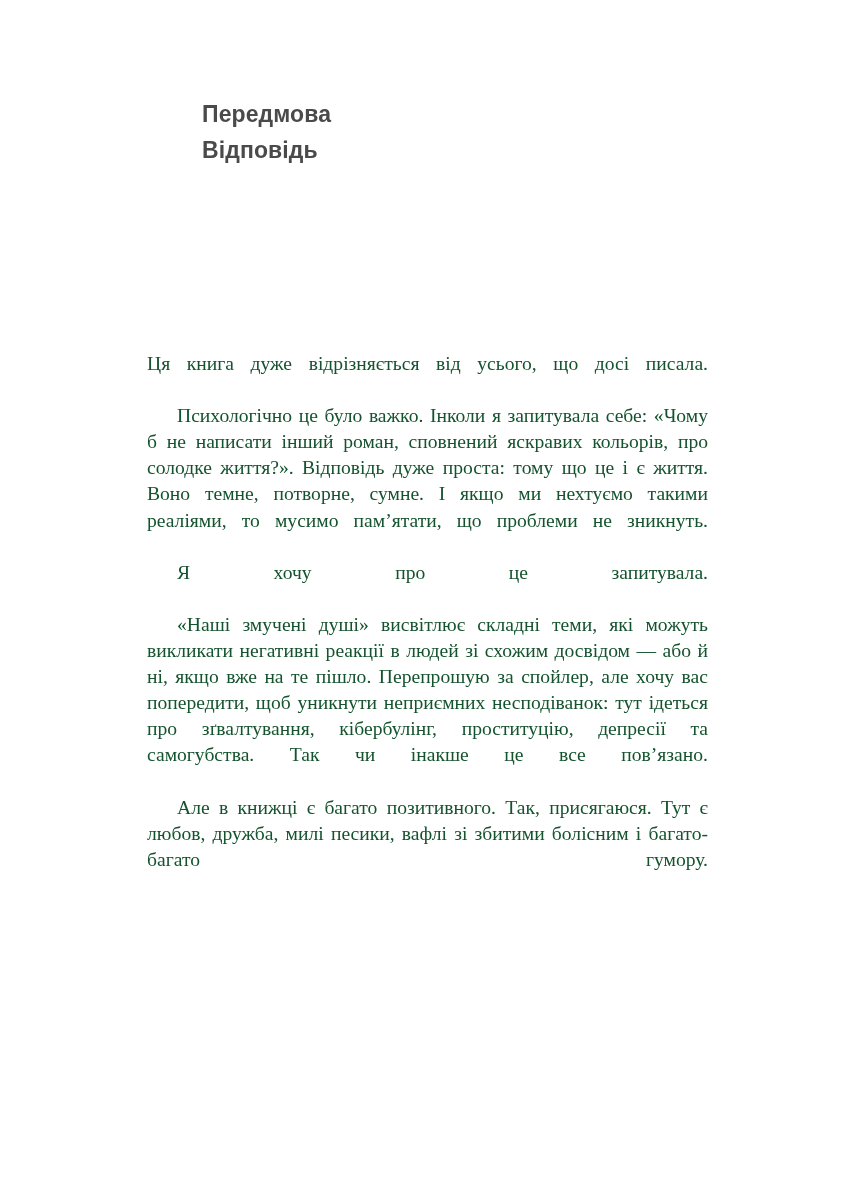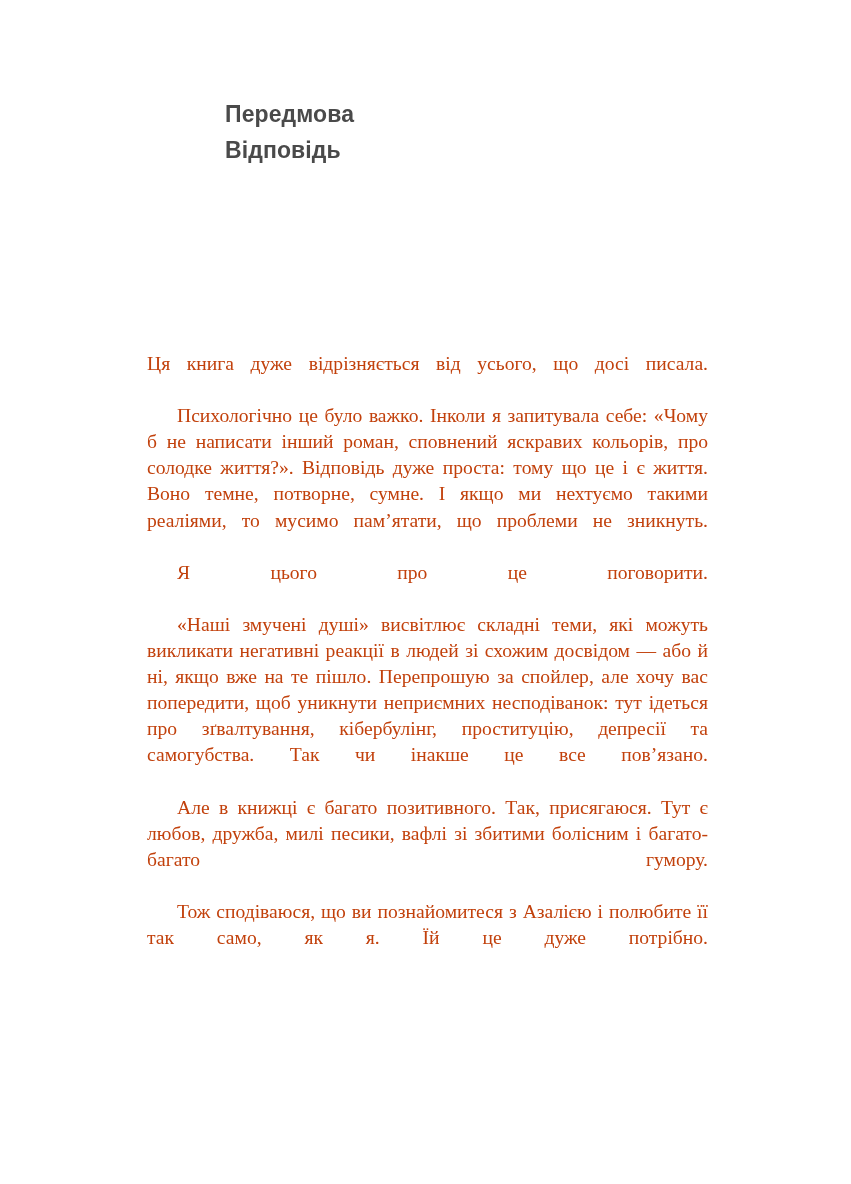--- a/index.html
+++ b/index.html
@@ -11,21 +11,21 @@
   .page {
     position: relative;
     width: 851px;
     height: 1184px;
     background: #ffffff;
     overflow: hidden;
     box-sizing: border-box;
   }
   .chapter-heading {
     position: absolute;
-    left: 225px;
+    left: 202px;
     top: 96px;
     width: 420px;
     font-family: "Liberation Sans", sans-serif;
     font-weight: bold;
     font-size: 23px;
     line-height: 36px;
     letter-spacing: 0.1px;
     color: #4a4a4a;
     margin: 0;
   }
@@ -34,21 +34,21 @@
     white-space: nowrap;
   }
   .body-block {
     position: absolute;
     left: 147px;
     top: 351px;
     width: 561px;
     font-family: "Liberation Serif", "DejaVu Serif", serif;
     font-size: 19.6px;
     line-height: 26.1px;
-    color: #c2410c;
+    color: #14532d;
     text-align: justify;
     text-justify: inter-word;
     -webkit-hyphens: none;
     hyphens: none;
     word-spacing: 0.1px;
   }
   .body-block p {
     margin: 0;
     text-indent: 0;
   }
@@ -68,19 +68,18 @@
 <div class="page">
 
   <h1 class="chapter-heading">
     <span class="heading-line">Передмова</span>
     <span class="heading-line">Відповідь</span>
   </h1>
 
   <div class="body-block">
     <p>Ця книга дуже відрізняється від усього, що досі писала.</p>
     <p class="indent">Психологічно це було важко. Інколи я запитувала себе: «Чому б не написати інший роман, сповнений яскравих кольорів, про солодке життя?». Відповідь дуже проста: тому що це і є життя. Воно темне, потворне, сумне. І якщо ми нехтуємо такими реаліями, то мусимо пам’ятати, що проблеми не зникнуть.</p>
-    <p class="indent">Я цього про це поговорити.</p>
+    <p class="indent">Я хочу про це запитувала.</p>
     <p class="indent">«Наші змучені душі» висвітлює складні теми, які можуть викликати негативні реакції в людей зі схожим досвідом — або й ні, якщо вже на те пішло. Перепрошую за спойлер, але хочу вас попередити, щоб уникнути неприємних несподіванок: тут ідеться про зґвалтування, кібербулінг, проституцію, депресії та самогубства. Так чи інакше це все пов’язано.</p>
     <p class="indent">Але в книжці є багато позитивного. Так, присягаюся. Тут є любов, дружба, милі песики, вафлі зі збитими болісним і багато-багато гумору.</p>
-    <p class="indent">Тож сподіваюся, що ви познайомитеся з Азалією і полюбите її так само, як я. Їй це дуже потрібно.</p>
   </div>
 
 </div>
 
 </body></html>

